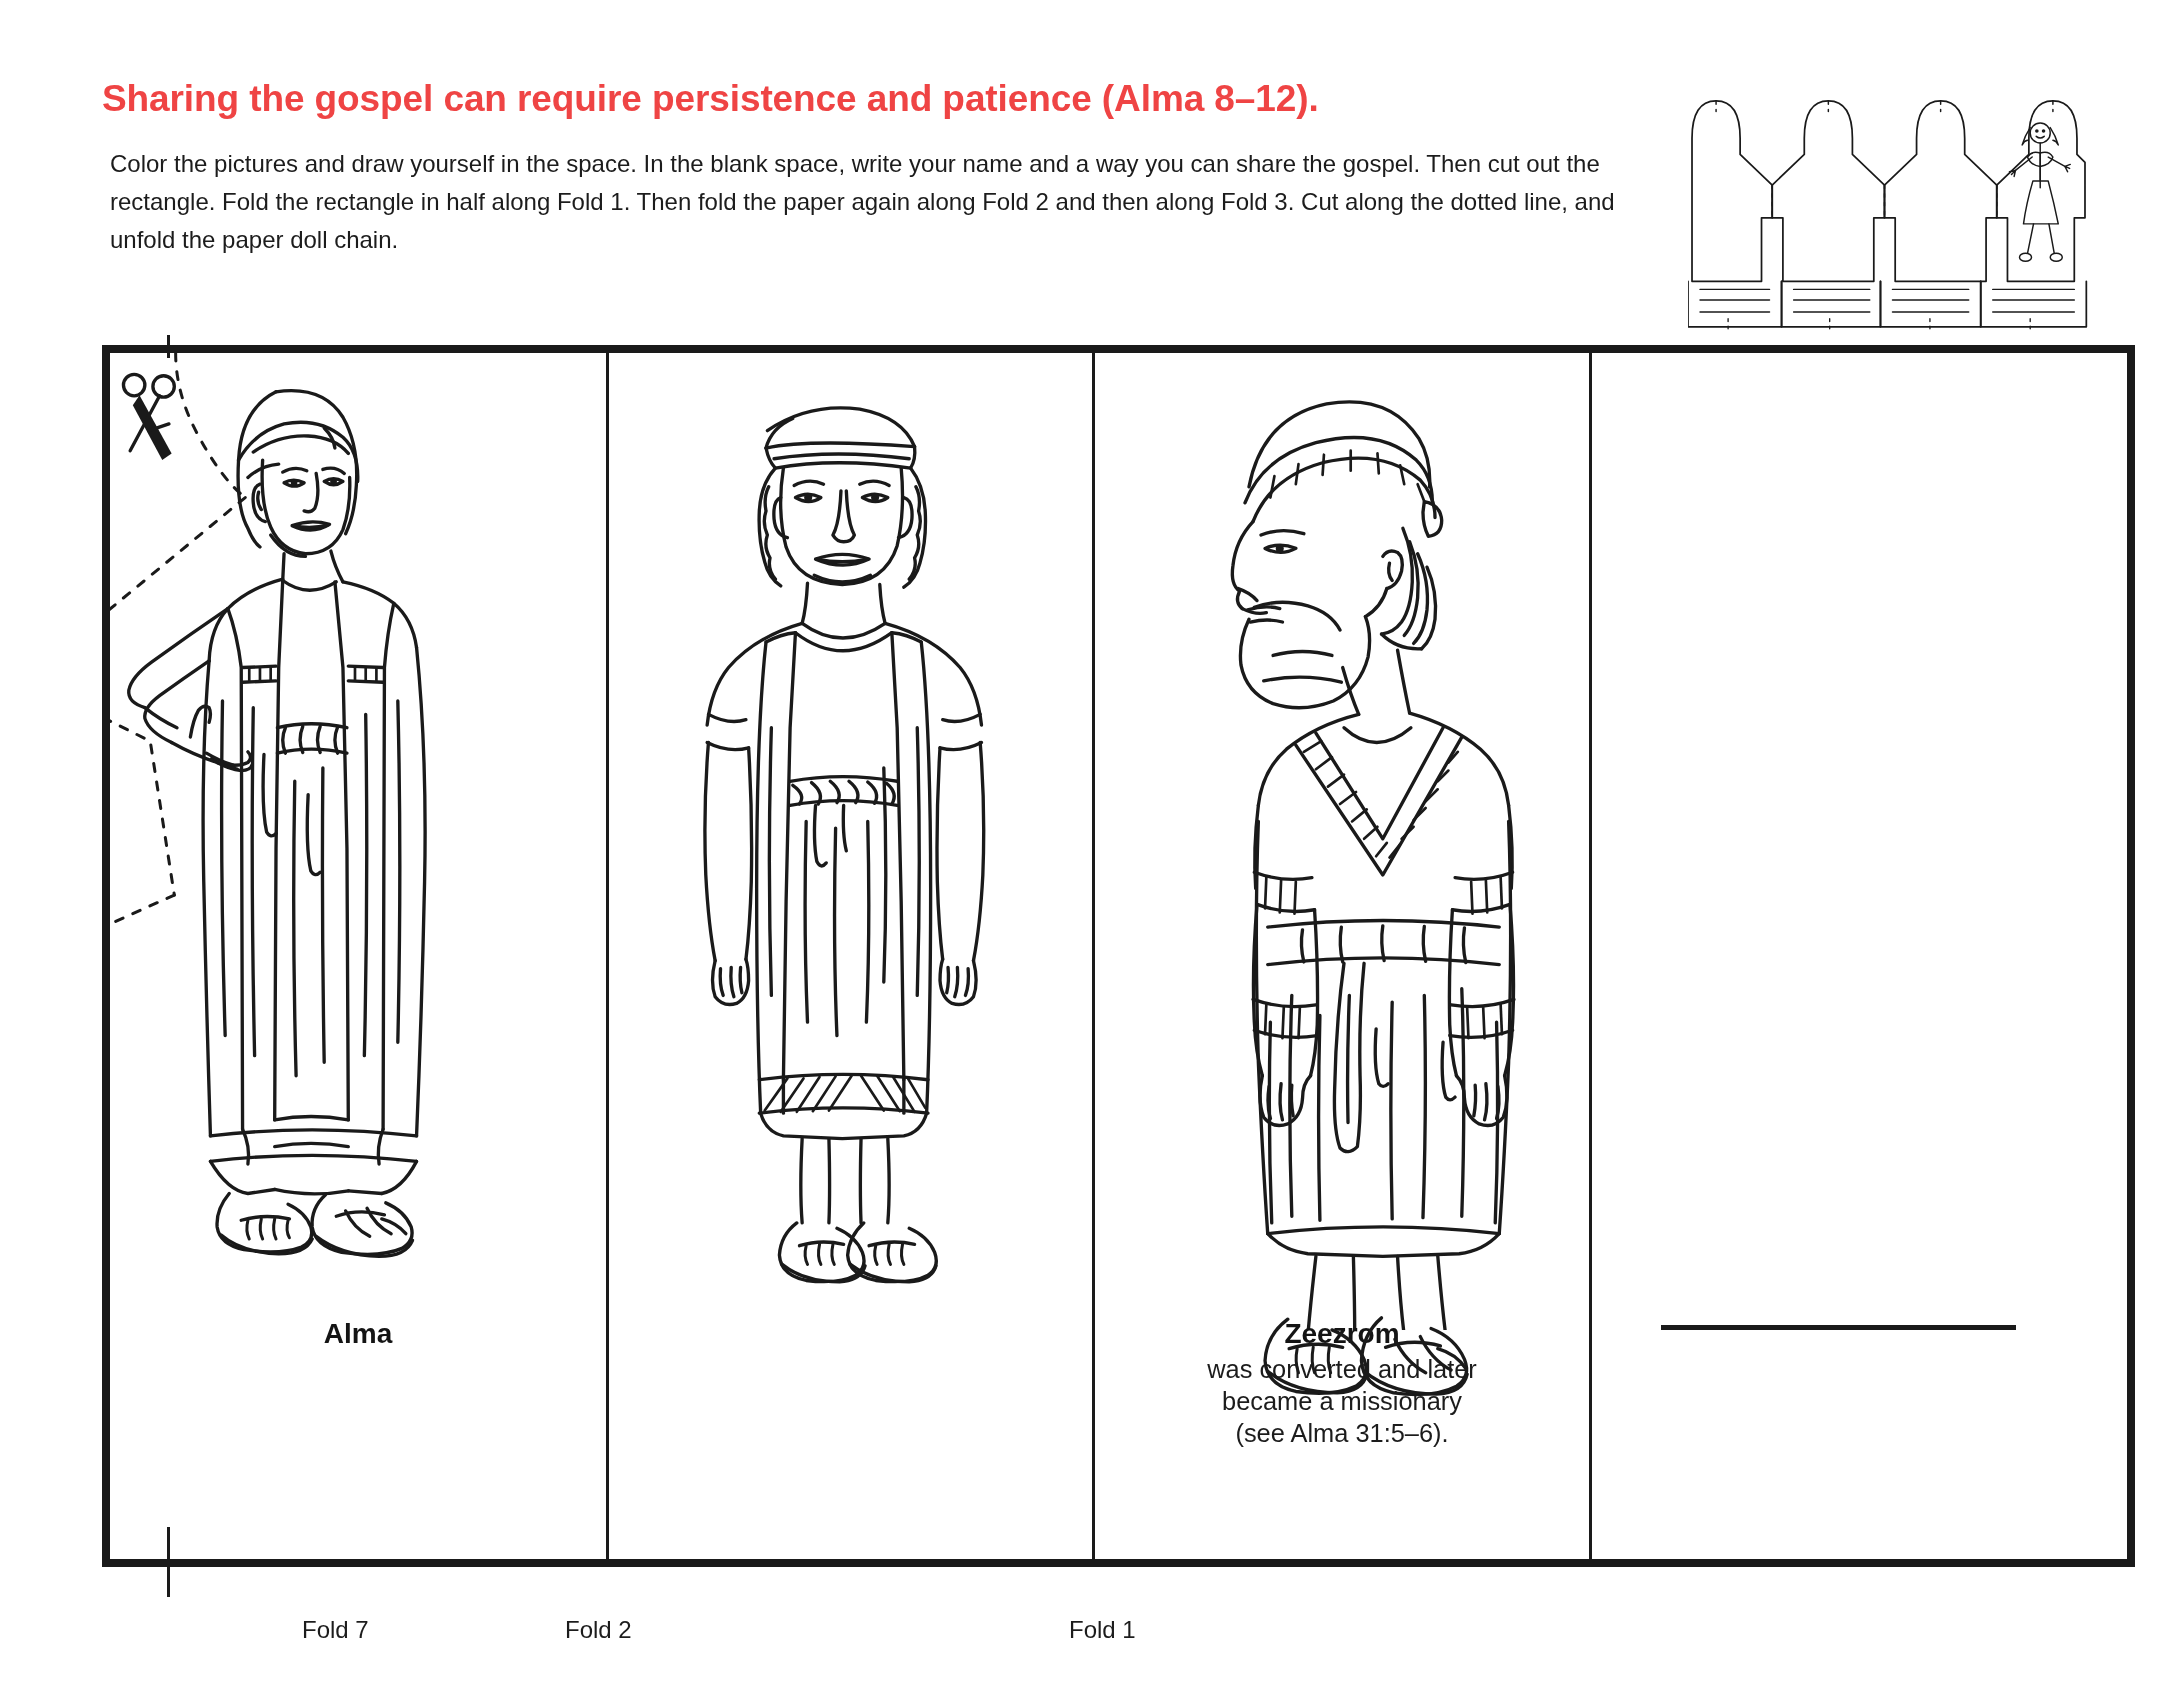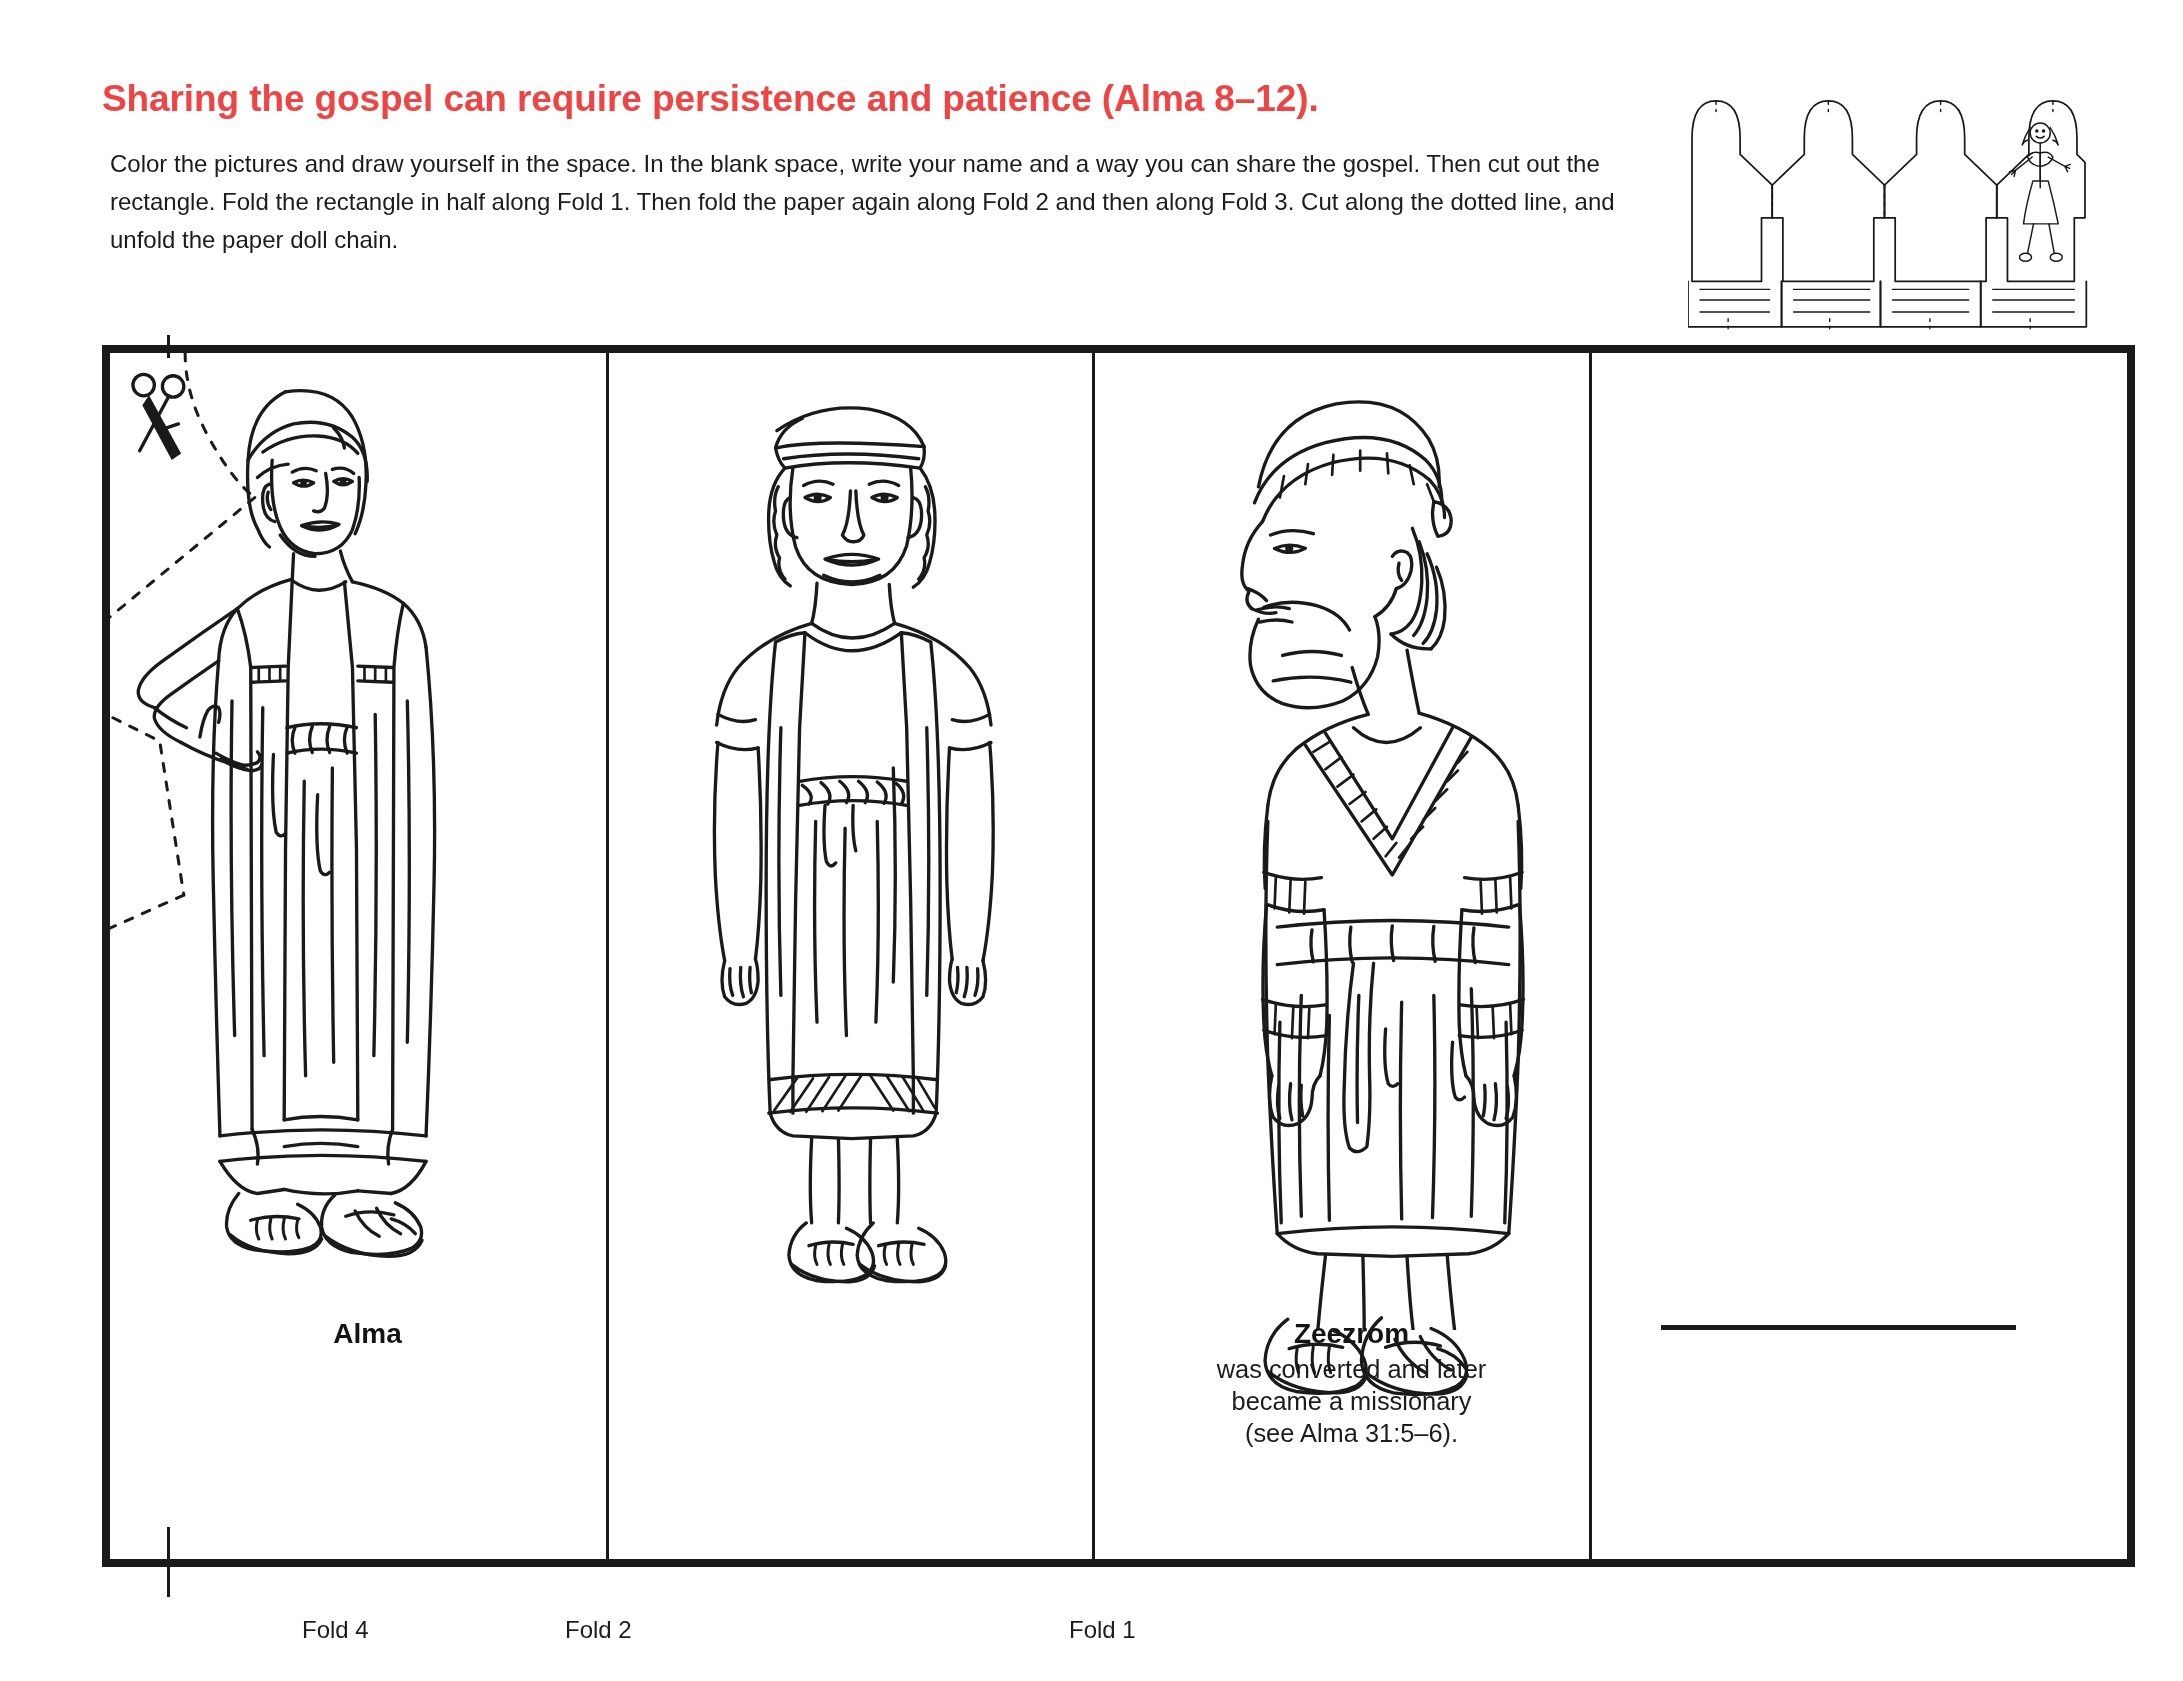--- a/index.html
+++ b/index.html
@@ -91,21 +91,20 @@
   }
 
   
   .panel {
     position: absolute;
     top: 0;
     bottom: 0;
     display: flex;
     flex-direction: column;
     align-items: center;
-    padding-left: 19px;
   }
   #panel-alma    { left: 0px;    width: 496px; }
   #panel-amulek  { left: 498px;  width: 484px; }
   #panel-zeezrom { left: 985px; width: 494px; }
   #panel-blank   { left: 1481px; width: 542px; }
 
   .figure-art {
     position: absolute;
     top: 0;
     left: 0;
@@ -701,16 +700,16 @@
     <path d="M446 114 Q486 100 528 112"></path>
     <path d="M460 102 Q476 136 506 152"></path>
     <path d="M498 98 Q514 132 544 148"></path>
     <path d="M524 116 Q552 124 566 146"></path>
   </svg>
 </div>
 
 <div id="fold3-tick-top"></div>
 <div id="fold3-tick-body"></div>
 
-<div class="fold-label" id="fold-label-3">Fold 4</div>
+<div class="fold-label" id="fold-label-3">Fold 7</div>
 <div class="fold-label" id="fold-label-2">Fold 2</div>
 <div class="fold-label" id="fold-label-1">Fold 1</div>
 
 
 </body></html>

